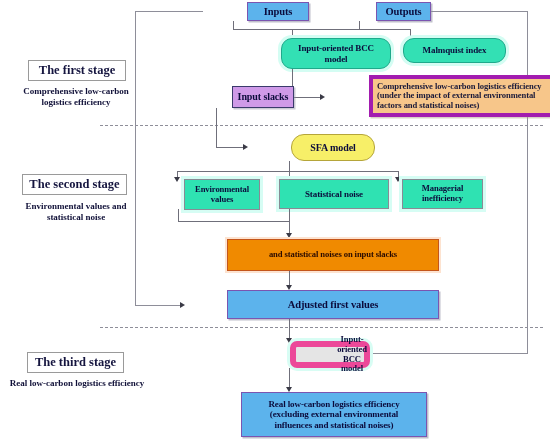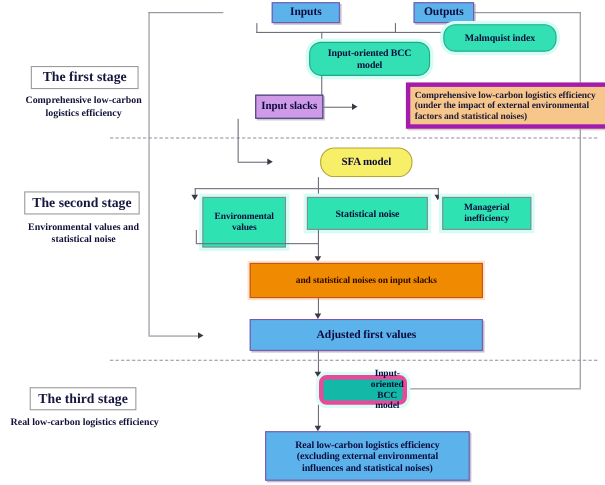--- a/index.html
+++ b/index.html
@@ -44,22 +44,22 @@
     box-shadow: 1.5px 1.5px 0 rgba(150,150,170,0.5);
   }
   
   .n-round-green {
     background: #33e0b4;
     border: 1px solid #1fa98b;
     border-radius: 11px;
     box-shadow: 0 0 0 3px #d4fdf3;
   }
   .n-round-green-sm {
-    background: #14b8a6;
-    border: 4px solid #ec4899;
+    background: #e5e5e5;
+    border: 6px solid #ec4899;
     border-radius: 7px;
     box-shadow: 0 0 0 3px #d8fdf4;
     padding-left: 44px;
   }
   
   .n-green-rect {
     background: #2fe2b2;
     border: 1px solid #8a8a95;
     box-shadow: 0 0 0 3px #d6fdf4;
   }
@@ -202,21 +202,21 @@
   <div class="ln lnv" style="left:410px; top:29px; height:11px;"></div>
   <div class="arrow-d" style="left:406.5px; top:38px;"></div>
 
   <div class="node n-round-green" style="left:237px; top:38px; width:110px; height:31px; font-size:9px;">
     <div>
       <div>Input-oriented BCC</div>
       <div>model</div>
     </div>
   </div>
 
-  <div class="node n-round-green" style="left:359px; top:22px; width:103px; height:25px; font-size:9px;">
+  <div class="node n-round-green" style="left:359px; top:38px; width:103px; height:25px; font-size:9px;">
     <span>Malmquist index</span>
   </div>
 
   <div class="ln lnv" style="left:292px; top:69px; height:28px;"></div>
   <div class="ln lnh" style="left:250px; top:97px; width:42px;"></div>
   <div class="arrow-l" style="left:245px; top:93.5px;"></div>
 
   <div class="ln lnh" style="left:292px; top:97px; width:30px;"></div>
   <div class="arrow-r" style="left:320px; top:93.5px;"></div>
 
@@ -242,21 +242,21 @@
 
   <div class="ln lnv" style="left:289px; top:161px; height:10px;"></div>
   <div class="ln lnh" style="left:177px; top:171px; width:222px;"></div>
   <div class="ln lnv" style="left:177px; top:171px; height:8px;"></div>
   <div class="arrow-d" style="left:173.5px; top:177px;"></div>
   <div class="ln lnv" style="left:289px; top:171px; height:8px;"></div>
   <div class="arrow-d" style="left:285.5px; top:177px;"></div>
   <div class="ln lnv" style="left:398px; top:171px; height:8px;"></div>
   <div class="arrow-d" style="left:394.5px; top:177px;"></div>
 
-  <div class="node n-green-rect" style="left:140px; top:179px; width:76px; height:46px; font-size:8.6px;">
+  <div class="node n-green-rect" style="left:140px; top:179px; width:76px; height:31px; font-size:8.6px;">
     <div>
       <div>Environmental</div>
       <div>values</div>
     </div>
   </div>
 
   <div class="node n-green-rect" style="left:235px; top:179px; width:110px; height:30px; font-size:9px;">
     <span>Statistical noise</span>
   </div>
 

